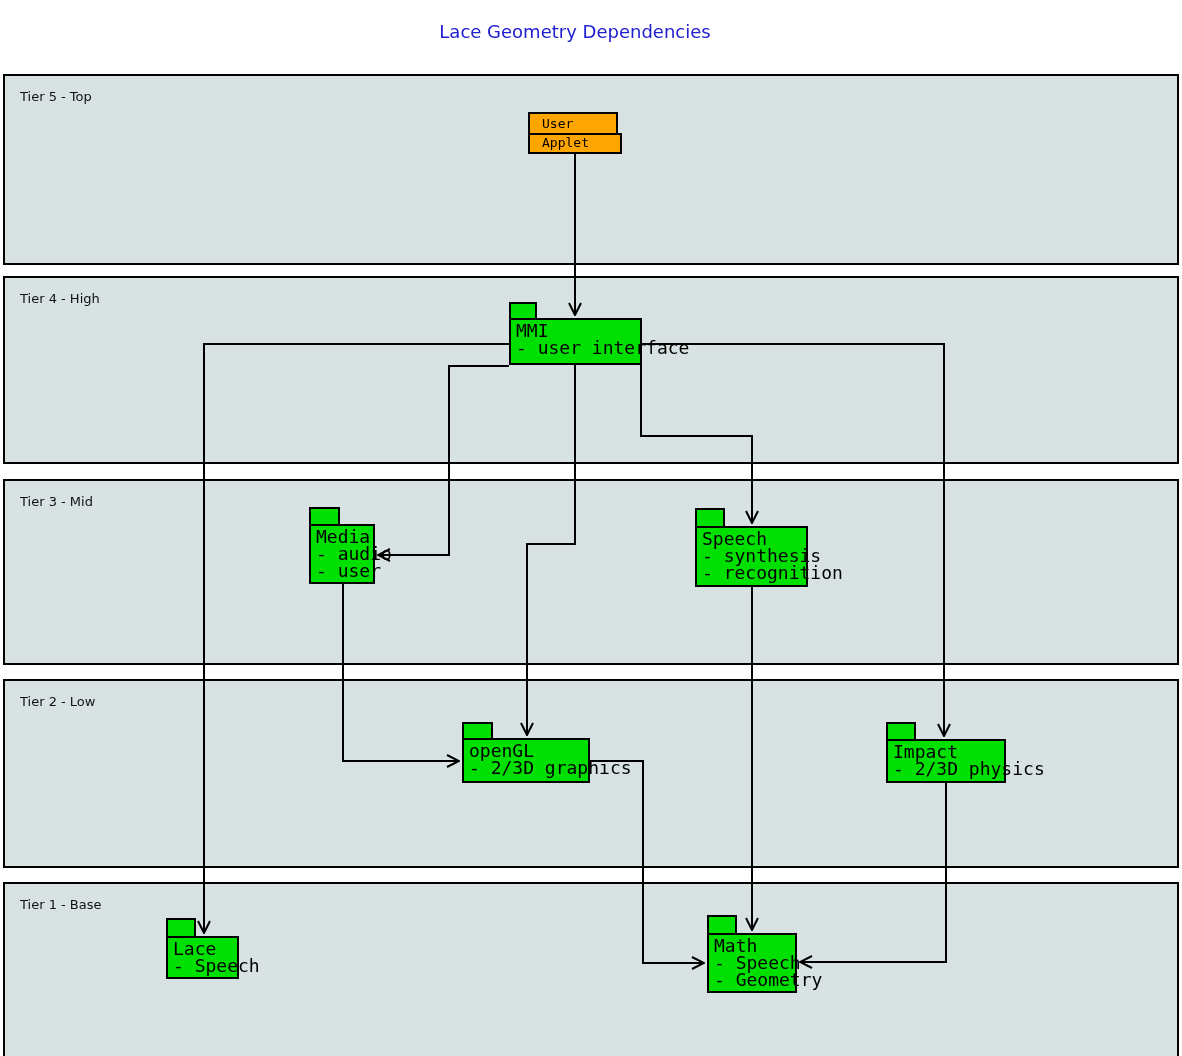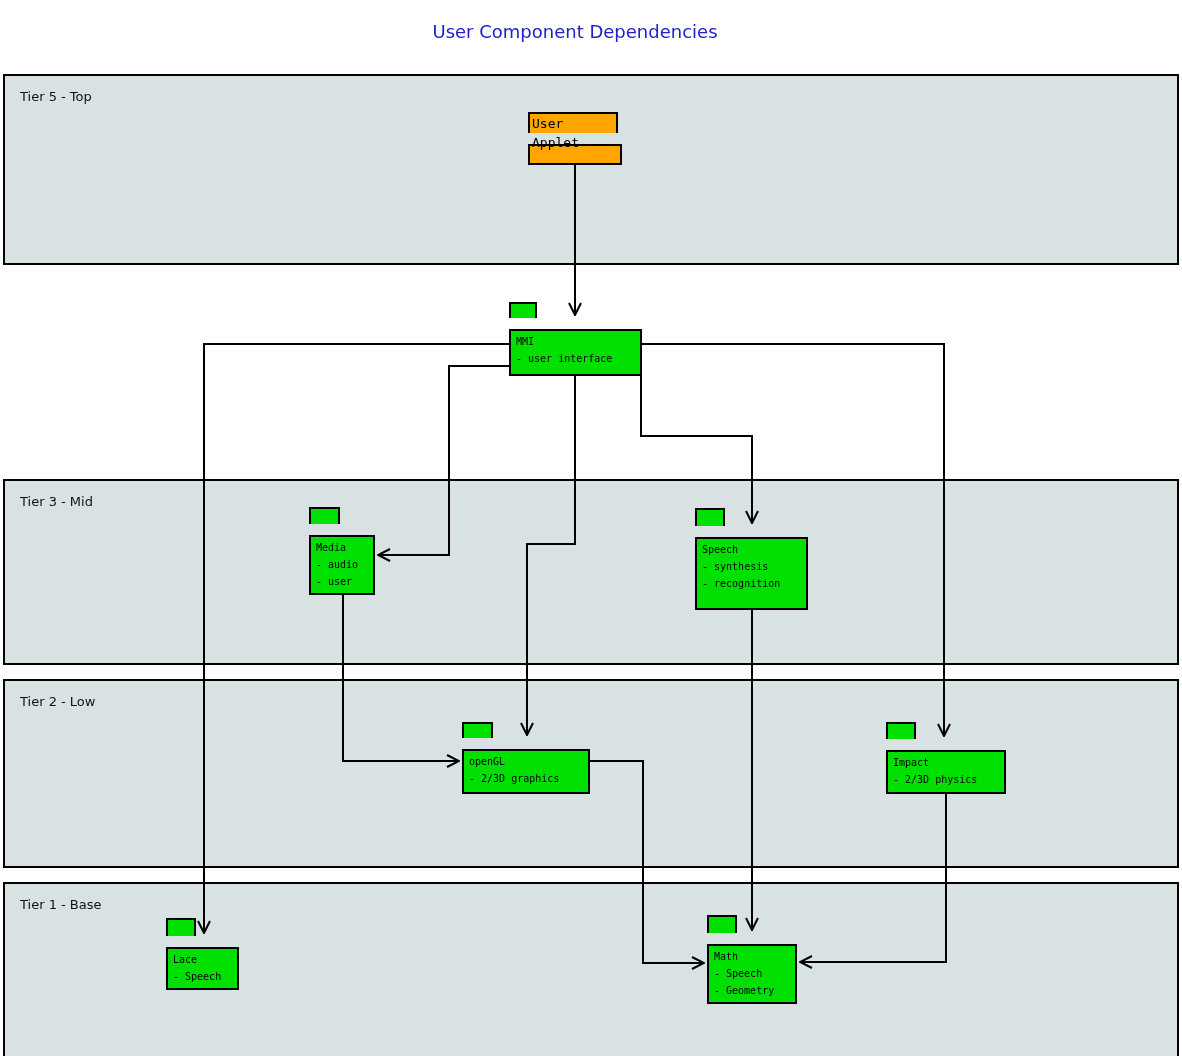--- a/index.html
+++ b/index.html
@@ -32,35 +32,38 @@
   #wires{position:absolute;left:0;top:0;z-index:2;pointer-events:none;}
   .tier{z-index:1;}
   .comp{position:absolute;z-index:3;font-family:"DejaVu Sans Mono",monospace;}
   .comp .tab{
     box-sizing:border-box;background:var(--component-green);
     border:2px solid var(--line-black);border-bottom:none;
   }
   .comp .cbody{
     box-sizing:border-box;background:var(--component-green);
     border:2px solid var(--line-black);
-    padding:2px 0 0 5px;font-size:10px;line-height:17px;white-space:pre;margin-top:11px;
+    padding:2px 0 0 5px;font-size:18px;line-height:17px;white-space:pre;
   }
-  .comp.orange .tab{background:var(--applet-orange);font-size:13px;line-height:19px;padding-left:2px;}
+  .comp.orange .tab{background:var(--applet-orange);font-size:13px;line-height:19px;padding-left:12px;}
   .comp.orange .cbody{background:var(--applet-orange);}
   .conn{stroke:var(--line-black);stroke-width:2;fill:none;}
 </style>
 </head>
 <body>
 
 <div id="stage">
 
-  <div class="diagram-title">User Component Dependencies</div>
+  <div class="diagram-title">Lace Geometry Dependencies</div>
 
   <div class="tier" style="top:58px;height:191px">
     <div class="tier-label">Tier 5 - Top</div>
+  </div>
+  <div class="tier" style="top:260px;height:188px">
+    <div class="tier-label">Tier 4 - High</div>
   </div>
   <div class="tier" style="top:463px;height:186px">
     <div class="tier-label">Tier 3 - Mid</div>
   </div>
   <div class="tier" style="top:663px;height:189px">
     <div class="tier-label">Tier 2 - Low</div>
   </div>
   <div class="tier" style="top:866px;height:178px">
     <div class="tier-label">Tier 1 - Base</div>
   </div>
@@ -98,21 +101,21 @@
 
   <div class="comp" style="left:309px;top:507px">
     <div class="tab" style="width:31px;height:17px"></div>
     <div class="cbody" style="width:66px;height:60px"><span>Media</span>
 <span>- audio</span>
 <span>- user</span></div>
   </div>
 
   <div class="comp" style="left:695px;top:508px">
     <div class="tab" style="width:30px;height:18px"></div>
-    <div class="cbody" style="width:113px;height:73px"><span>Speech</span>
+    <div class="cbody" style="width:113px;height:61px"><span>Speech</span>
 <span>- synthesis</span>
 <span>- recognition</span></div>
   </div>
 
   <div class="comp" style="left:462px;top:722px">
     <div class="tab" style="width:31px;height:16px"></div>
     <div class="cbody" style="width:128px;height:45px"><span>openGL</span>
 <span>- 2/3D graphics</span></div>
   </div>
 

